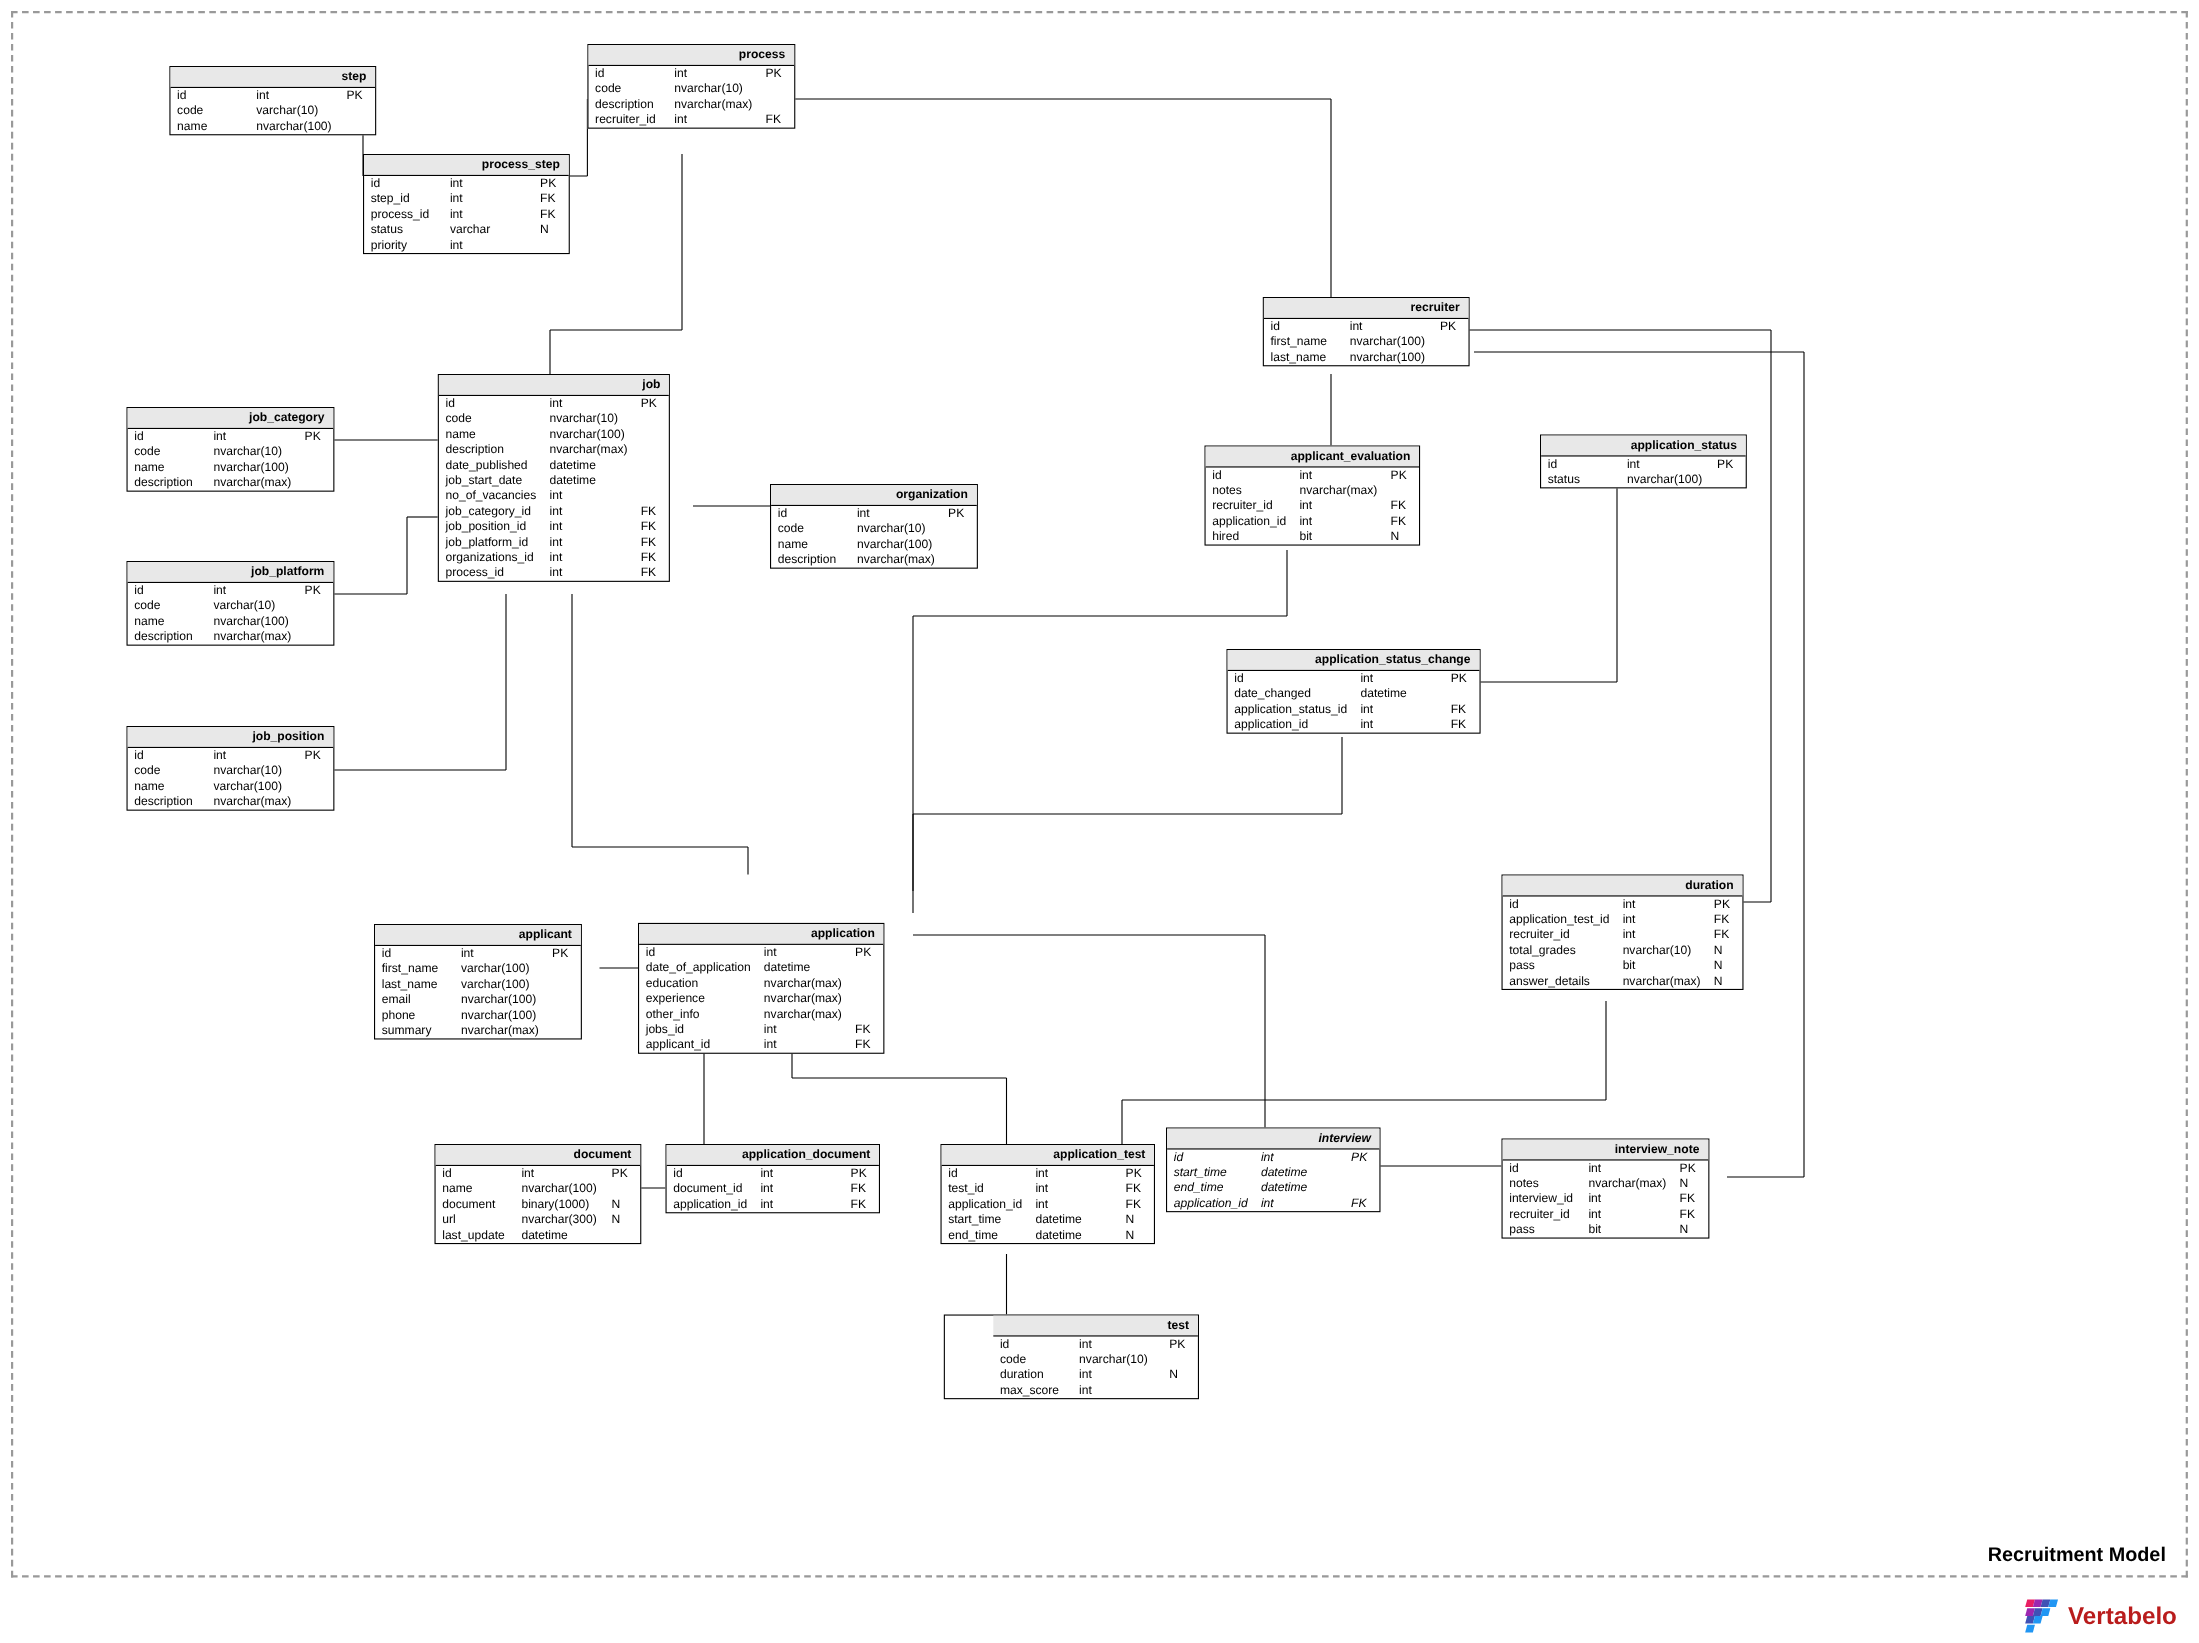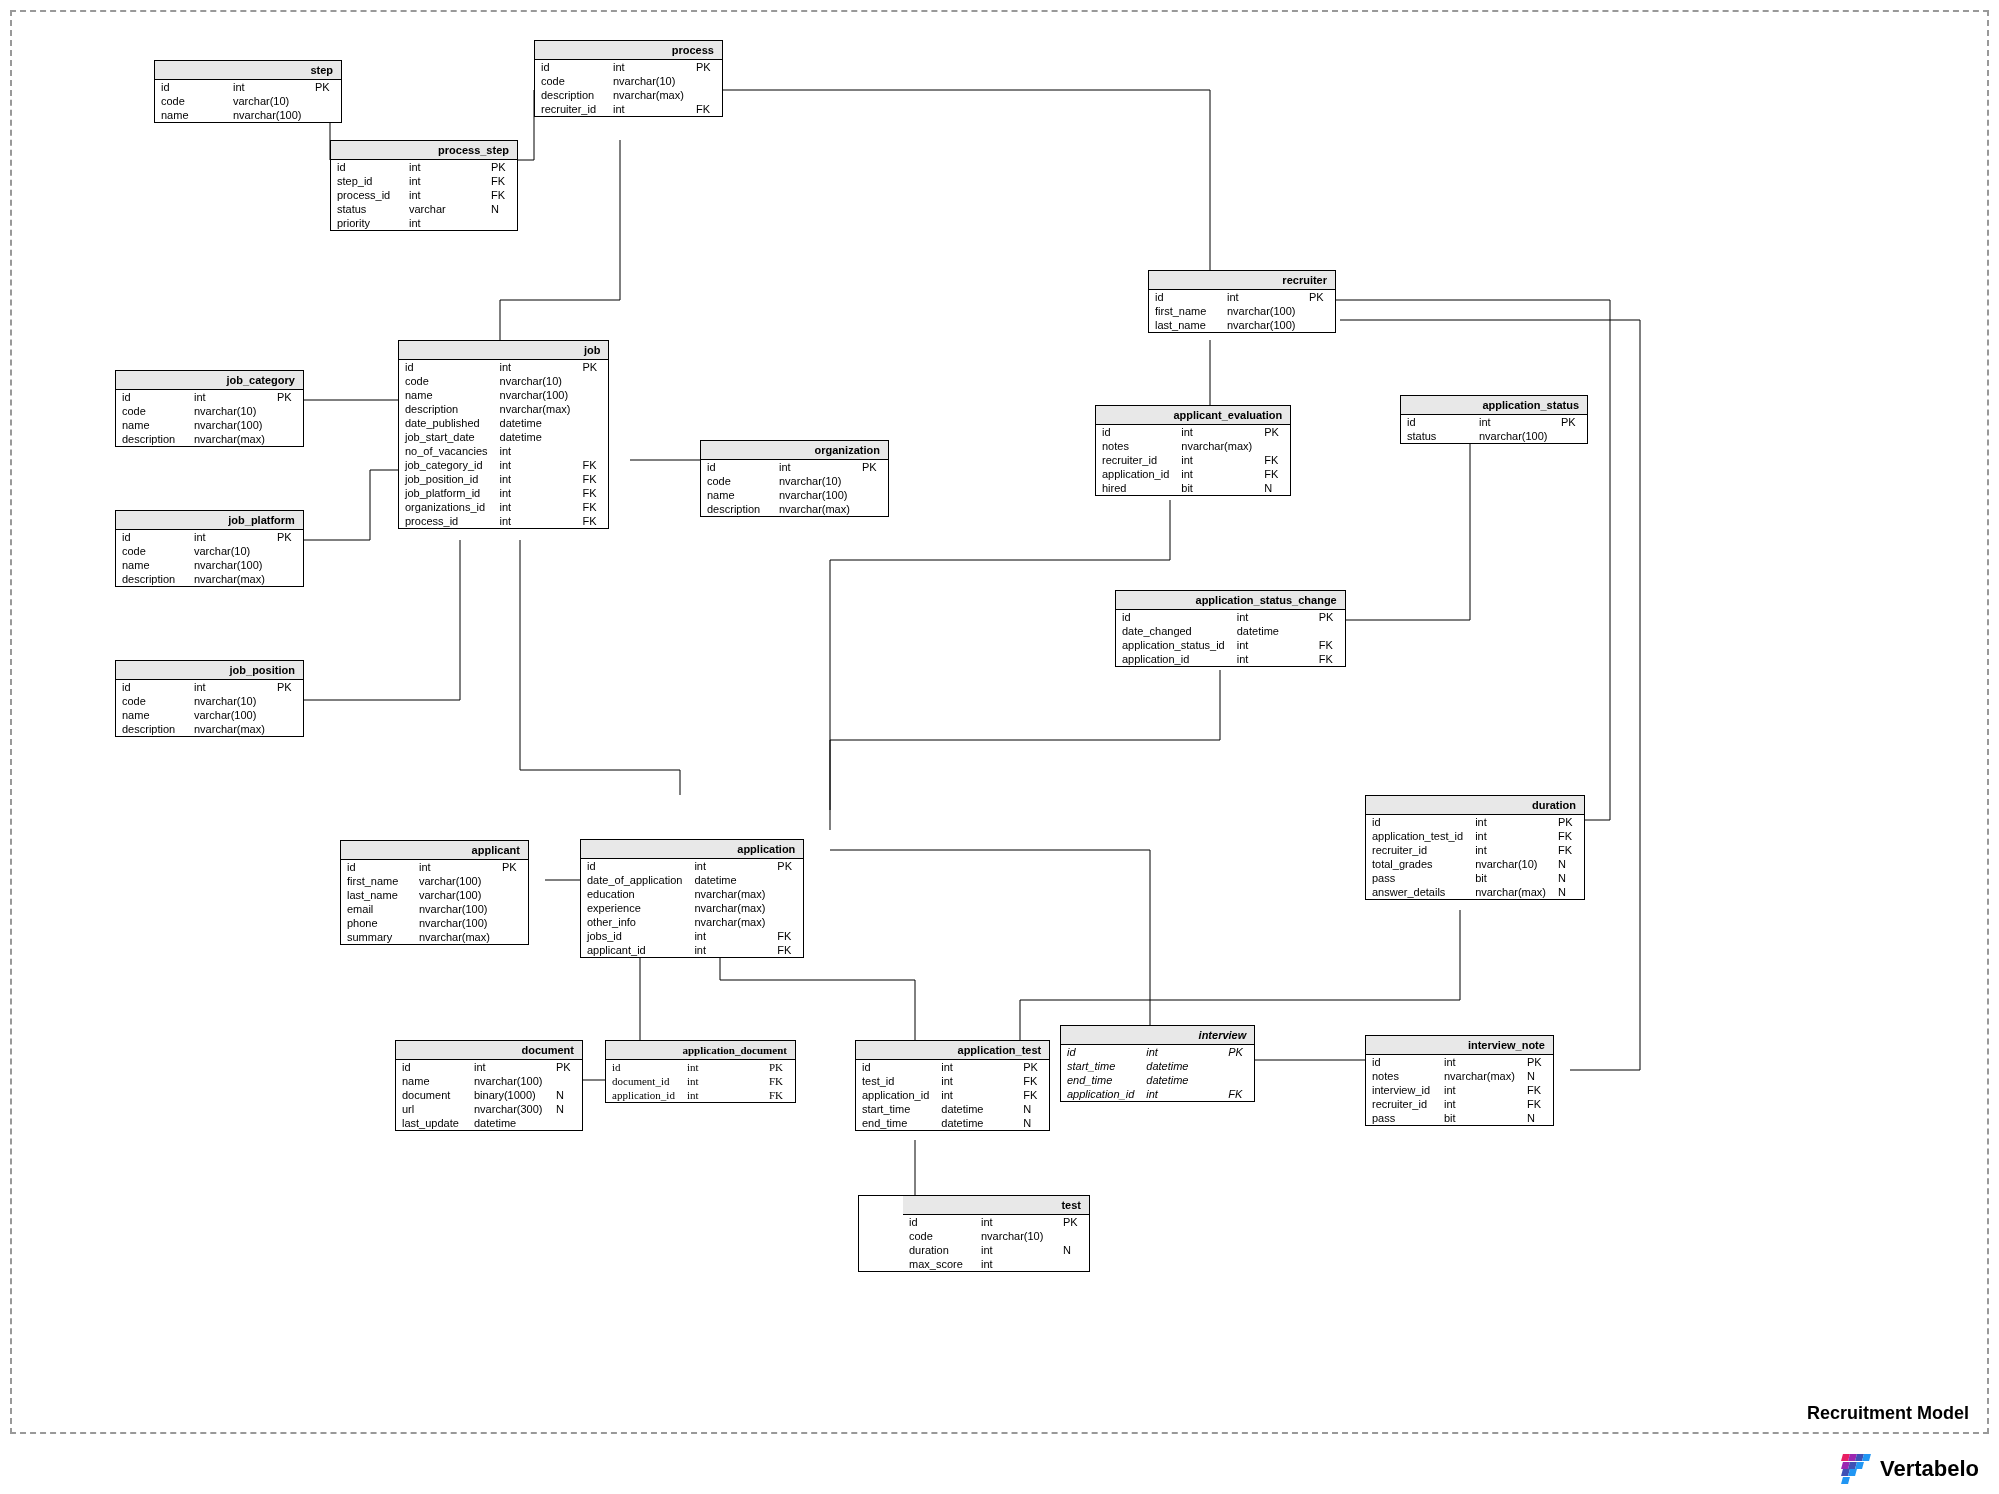--- a/index.html
+++ b/index.html
@@ -2,21 +2,21 @@
 <html><head>
 <meta charset="utf-8">
 <style>
 body{margin:0;font-family:Arial,sans-serif;font-size:11px;background:#fff;color:#000}
 .canvas{position:relative;width:1999px;height:1494px}
 .frame{position:absolute;left:10px;top:10px;right:10px;bottom:60px;border:2px dashed #999}
 .model-title{position:absolute;right:30px;bottom:70px;font-size:18px;font-weight:bold}
 .logo{position:absolute;right:20px;bottom:10px;display:flex;align-items:center;gap:8px}
 .logo-mark{width:30px;height:30px;display:flex;flex-wrap:wrap}
 .logo-mark span{width:7px;height:7px;transform:skewX(-15deg)}
-.logo-text{font-size:22px;font-weight:bold;color:#000000}
+.logo-text{font-size:22px;font-weight:bold;color:#b91c1c}
 .entity{position:absolute;border:1px solid #000;background:#fff;font-size:11px}
 .entity .hdr{background:#e8e8e8;border-bottom:1px solid #000;text-align:right;font-weight:bold;padding:3px 8px}
 .entity .rows{display:table;width:100%;border-collapse:collapse}
 .entity .row{display:table-row}
 .entity .row span{display:table-cell;padding:1px 6px;white-space:nowrap}
 .entity .row .c1{min-width:60px}
 .entity .row .c2{min-width:70px}
 .entity .row .c3{min-width:20px;text-align:left}
 svg.lines{position:absolute;left:0;top:0;width:1999px;height:1494px;pointer-events:none}
 svg.lines line{stroke:#000;stroke-width:1}
@@ -543,21 +543,21 @@
             <span class="c2">nvarchar(300)</span>
             <span class="c3">N</span>
           </div>
           <div class="row">
             <span class="c1">last_update</span>
             <span class="c2">datetime</span>
             <span class="c3"></span>
           </div>
         </div>
       </div>
-      <div class="entity" style="left: 605px; top: 1040px; font-family: Liberation Serif, serif;">
+      <div class="entity" style="left: 605px; top: 1040px;">
         <div class="hdr">application_document</div>
         <div class="rows">
           <div class="row">
             <span class="c1">id</span>
             <span class="c2">int</span>
             <span class="c3">PK</span>
           </div>
           <div class="row">
             <span class="c1">document_id</span>
             <span class="c2">int</span>

